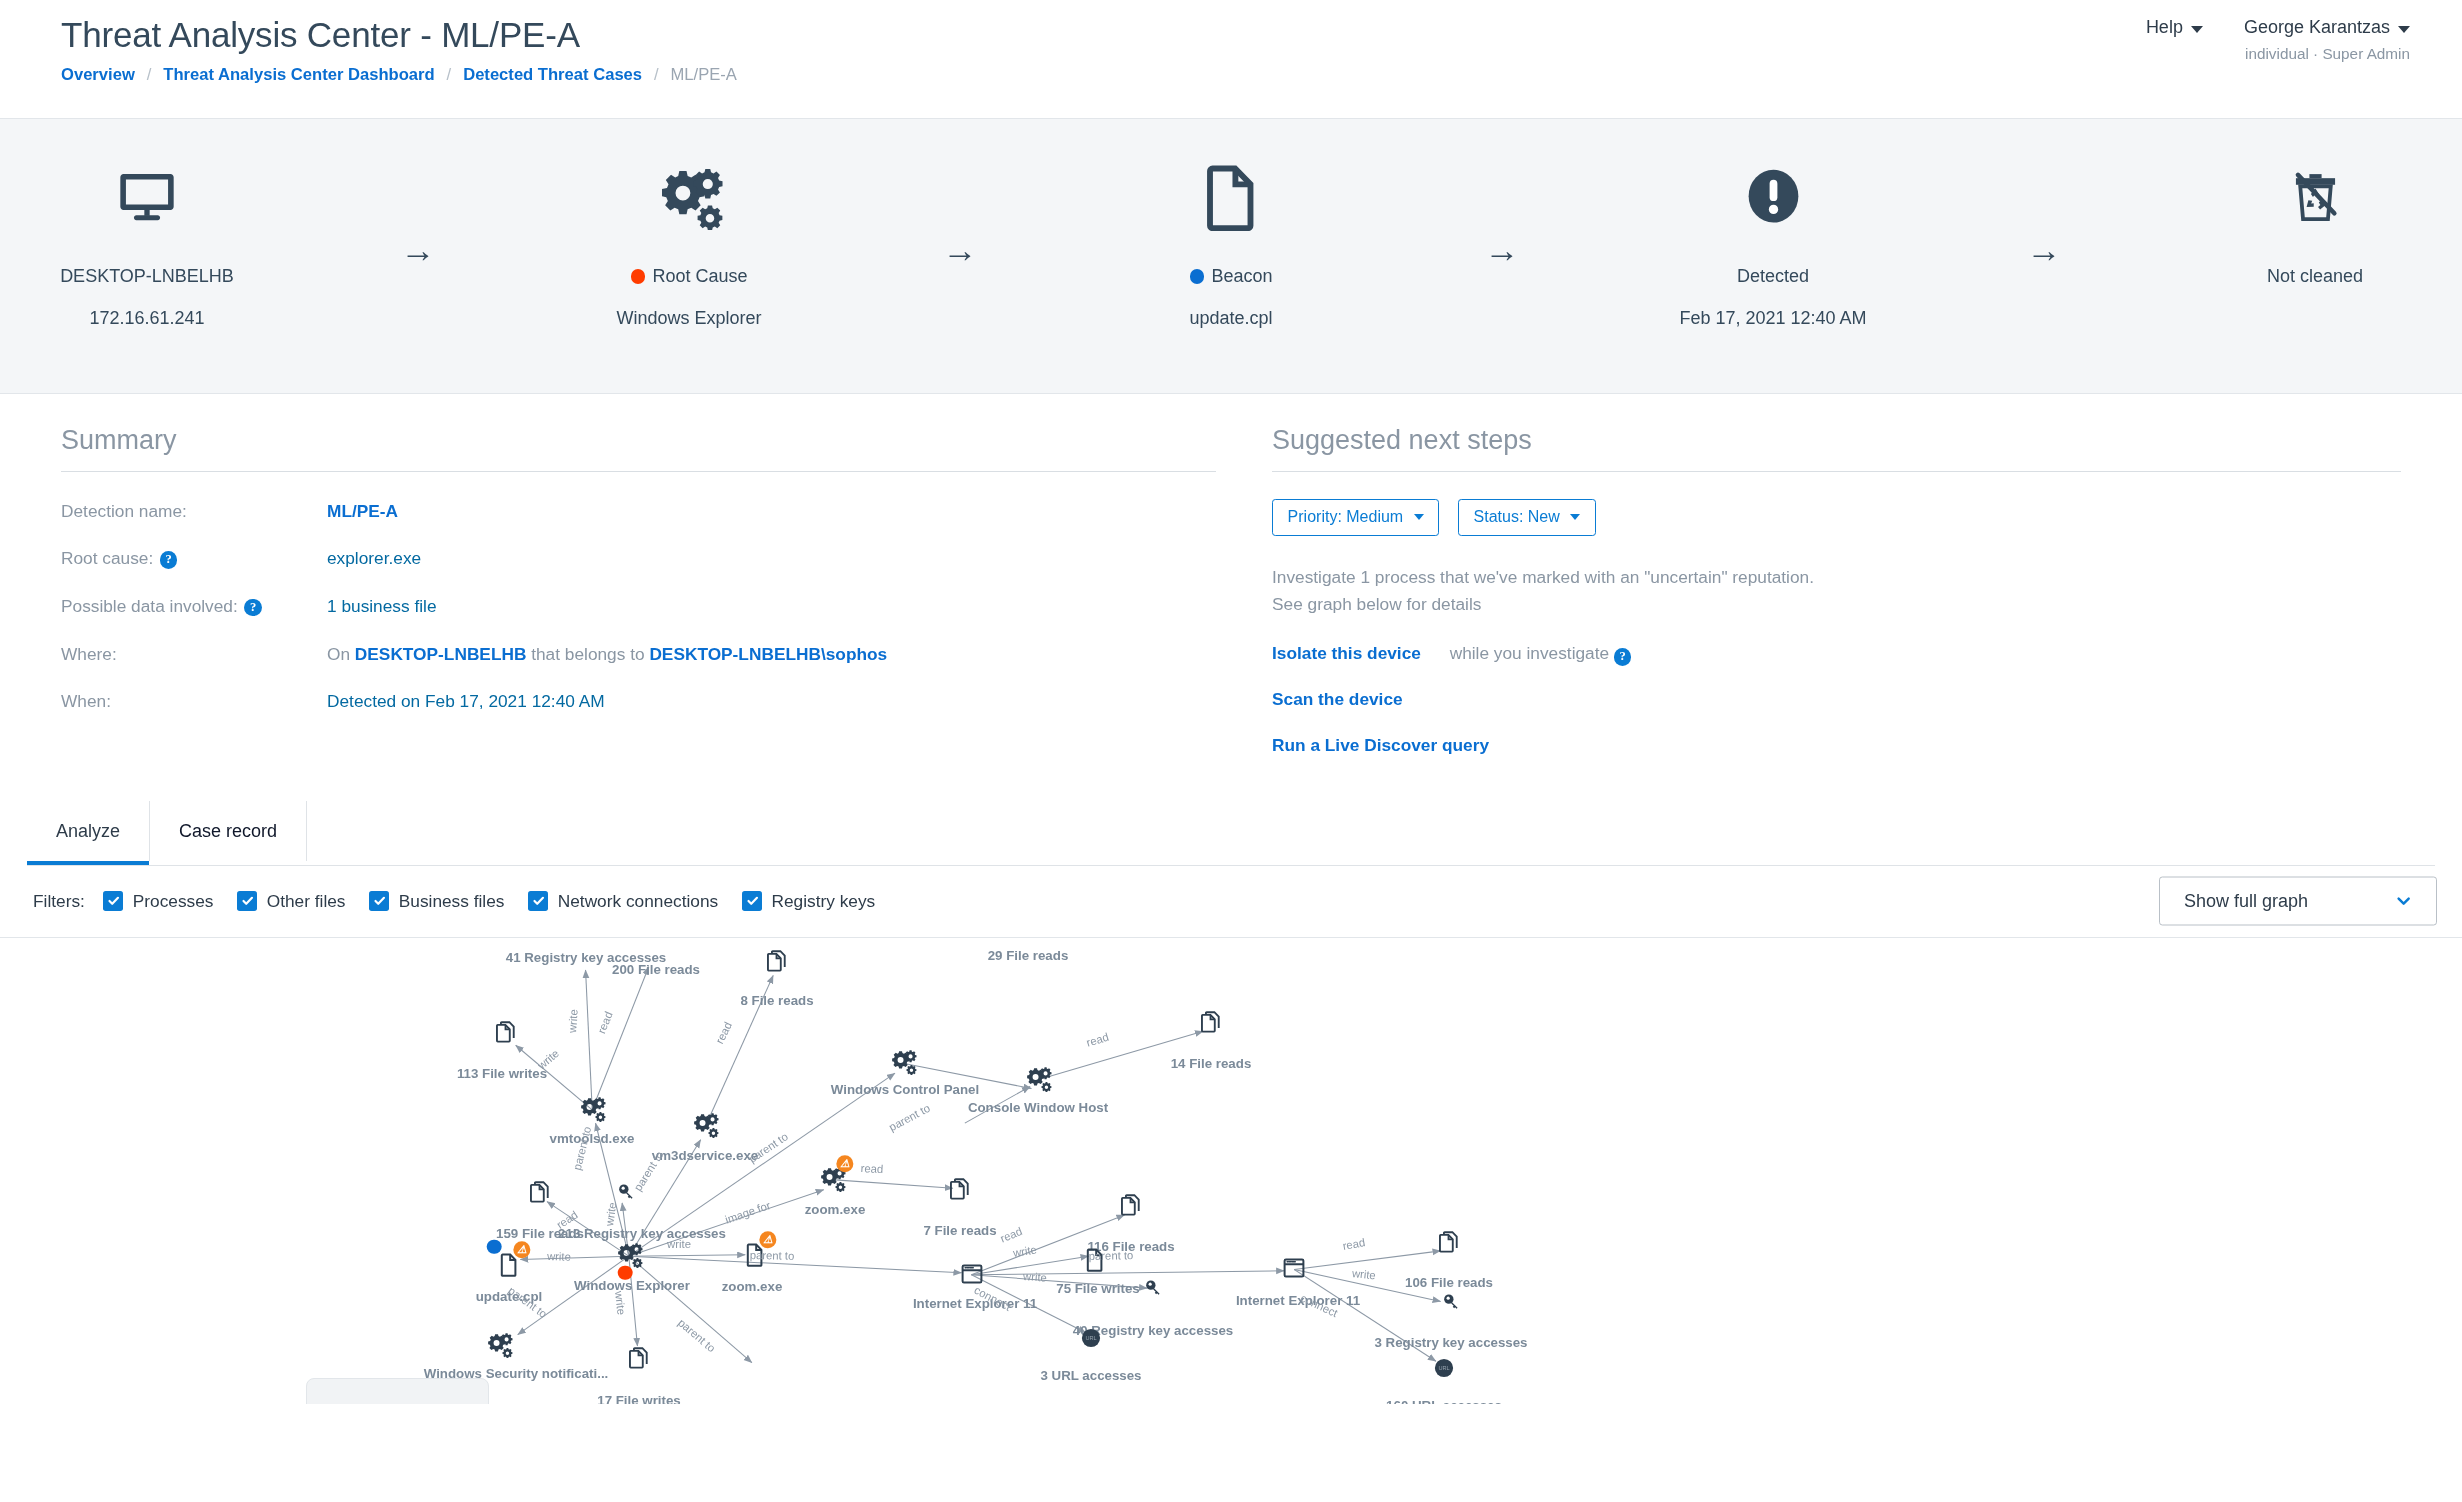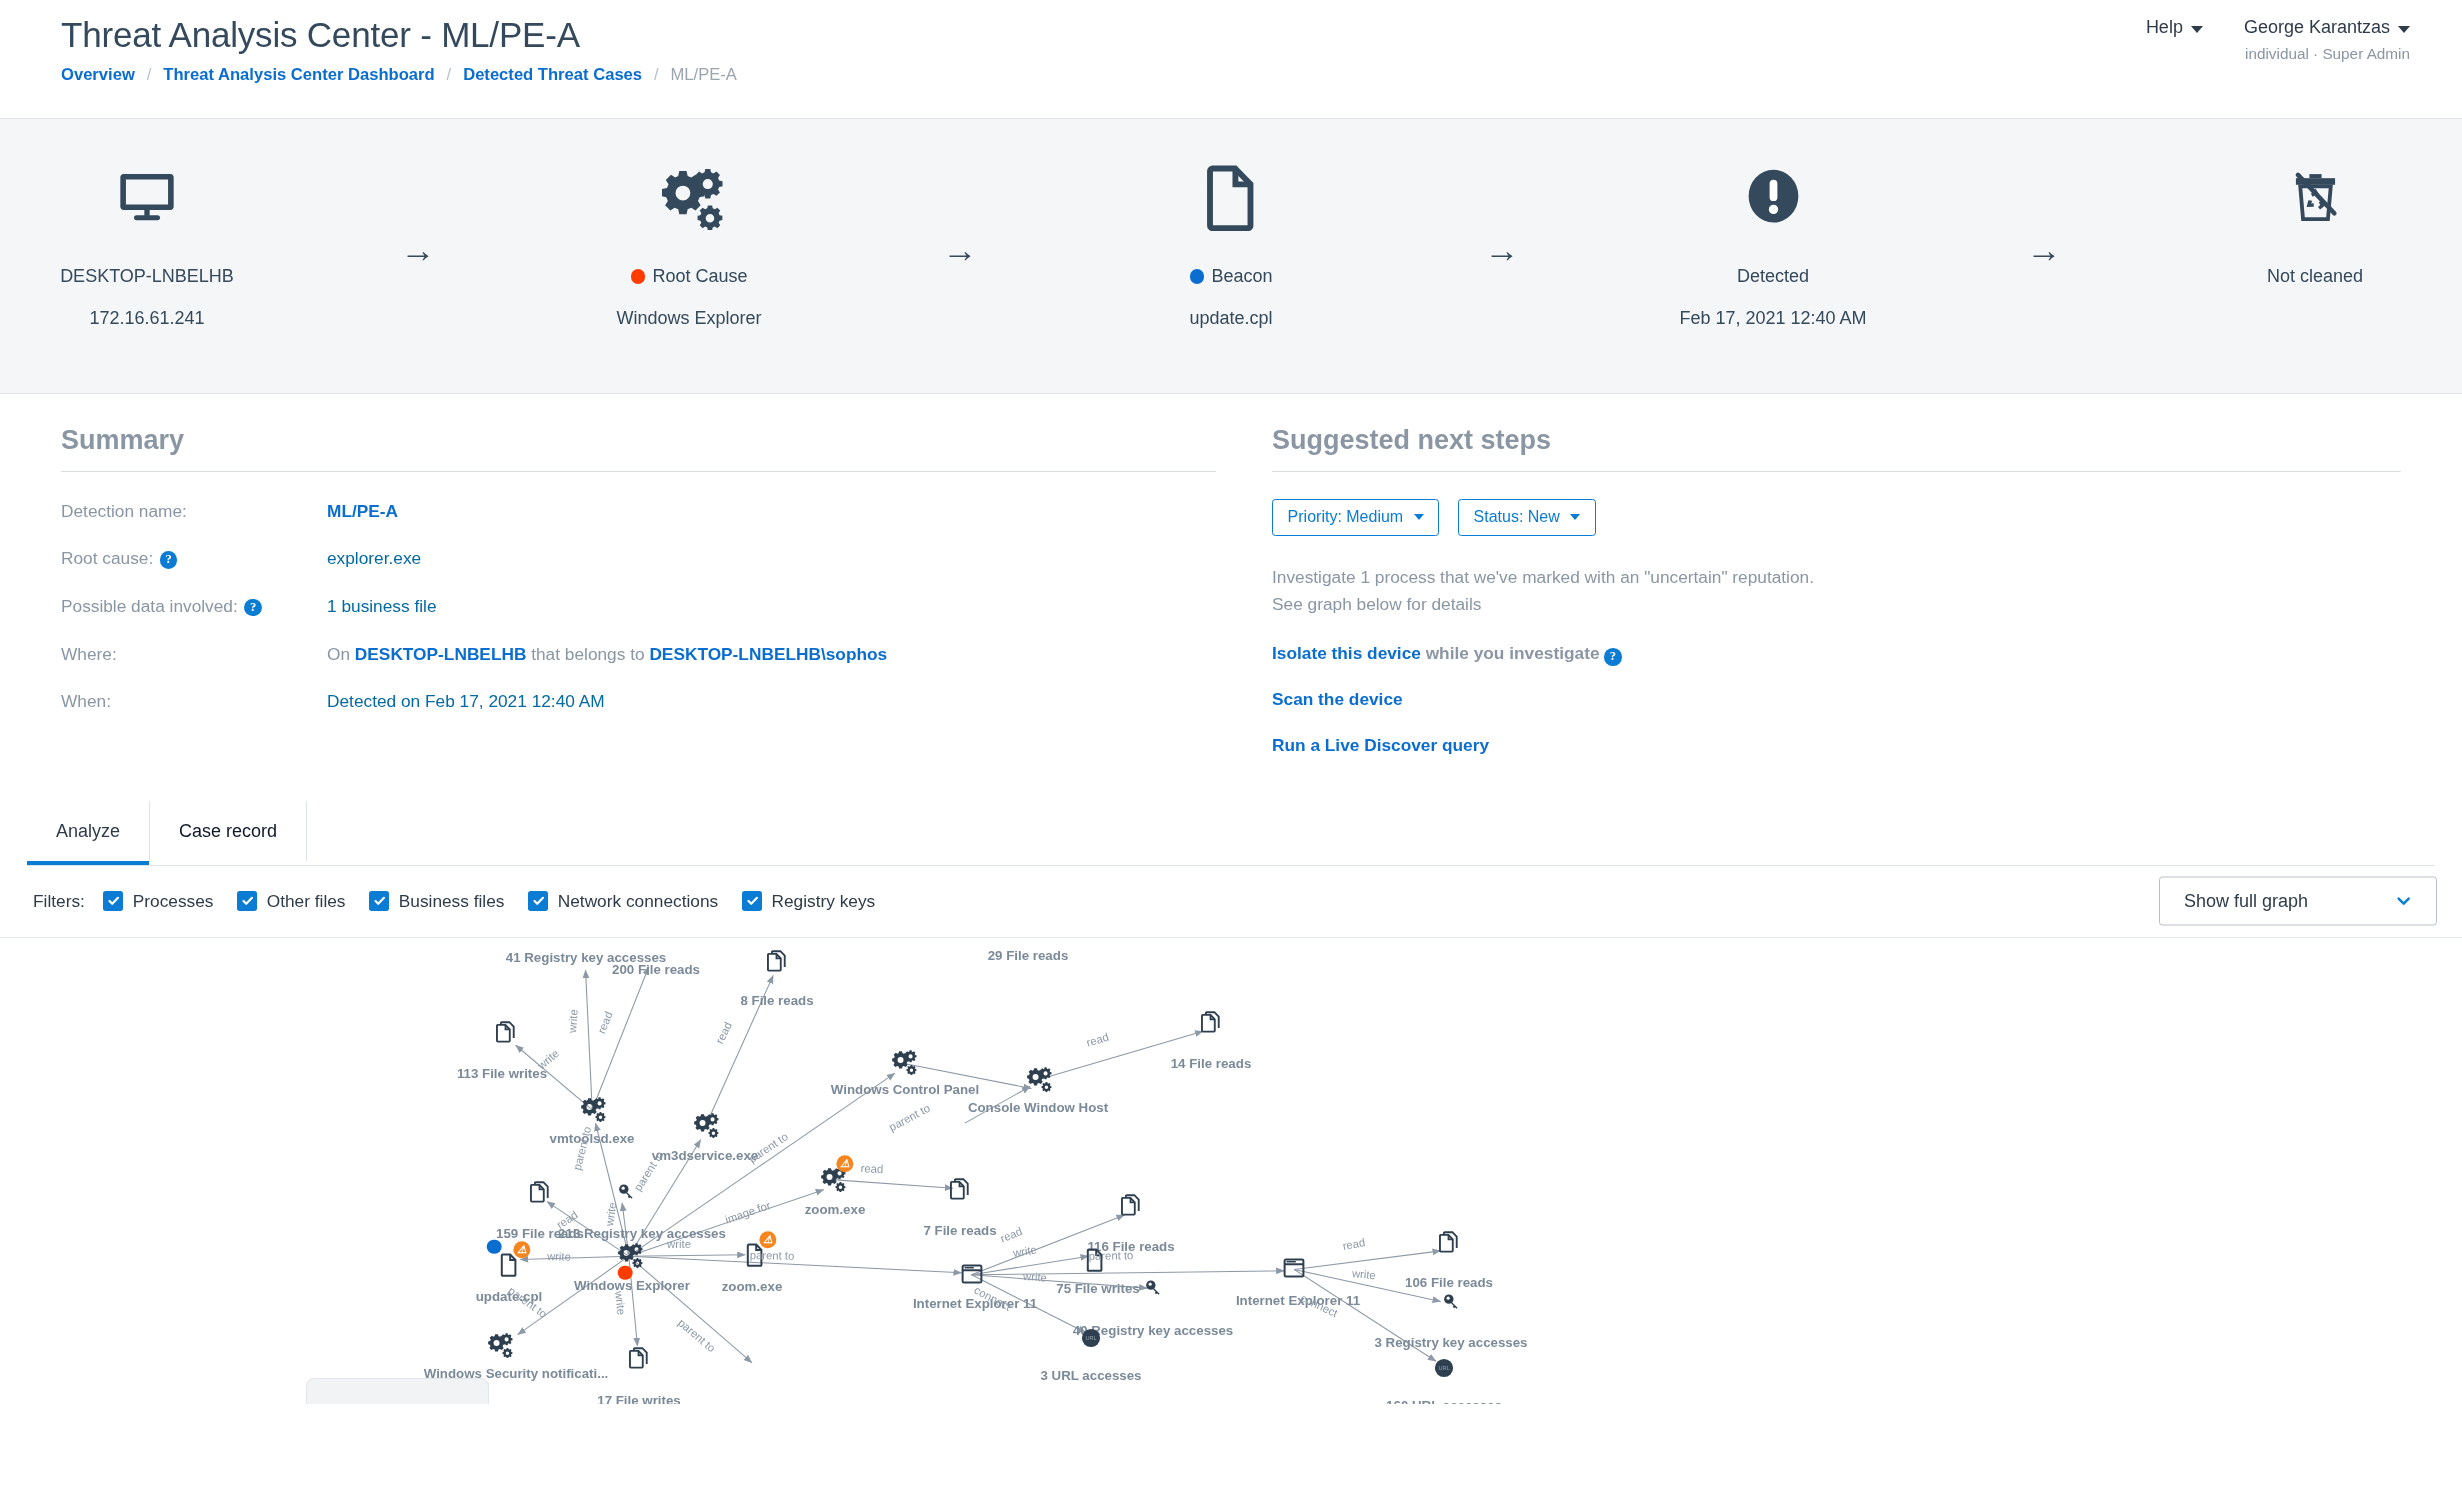--- a/index.html
+++ b/index.html
@@ -59,21 +59,21 @@
   }
   .flow-sub { margin-top: 21px; font-size: 18px; color: #34495b; }
   .dot { width: 14.6px; height: 14.6px; border-radius: 50%; display: inline-block; }
 
   
   .body-cols { display: flex; padding: 0 61px; }
   .col-left { width: 1191px; padding-right: 36px; }
   .col-right { flex: 1; padding-left: 20px; }
 
   .section-title {
-    font-size: 27px; font-weight: 700; color: #8a96a3;
+    font-size: 27px; font-weight: 400; color: #8a96a3;
     padding-top: 31px; padding-bottom: 14.6px;
     border-bottom: 0.7px solid #d9dee3;
     margin-bottom: 27px;
   }
 
   .sum-row { display: flex; margin-bottom: 22.6px; font-size: 17.3px; line-height: 1.45; }
   .sum-key { width: 266px; color: #8a96a3; flex: 0 0 266px; display: flex; align-items: center; gap: 6.7px; }
   .sum-val { flex: 1; color: #8a96a3; }
   .sum-val a, .lnk { color: #0a6ed1; text-decoration: none; font-weight: 700; }
   .sum-val.plain { color: #0369a1; }
@@ -96,21 +96,21 @@
   }
   .pill + .pill { margin-left: 18.6px; }
   .caret-blue {
     width: 0; height: 0; border-left: 5.3px solid transparent;
     border-right: 5.3px solid transparent; border-top: 6.7px solid #0a7cd4;
     display: inline-block;
   }
   .sns-line { font-size: 17.3px; color: #8a96a3; line-height: 1.56; }
   .sns-action { margin-top: 25px; font-size: 17.3px; }
   .sns-action .lnk { font-weight: 700; }
-  .sns-action .muted { color: #8a96a3; font-weight: 700; }
+  .sns-action .muted { color: #8a96a3; font-weight: 400; margin-left: 24px; }
 
   
   .tabs-wrap { margin-top: 45px; padding: 0 27px; position: relative; }
   .tabs { display: flex; align-items: stretch; height: 60px; }
   .tab {
     display: flex; align-items: center; padding: 0 29px; font-size: 18px;
     border-right: 0.7px solid #dfe3e7; cursor: pointer; color: #0f172a;
   }
   .tab:first-child { border-left: none; }
   .tab.active { color: #2e3c4a; position: relative; }

